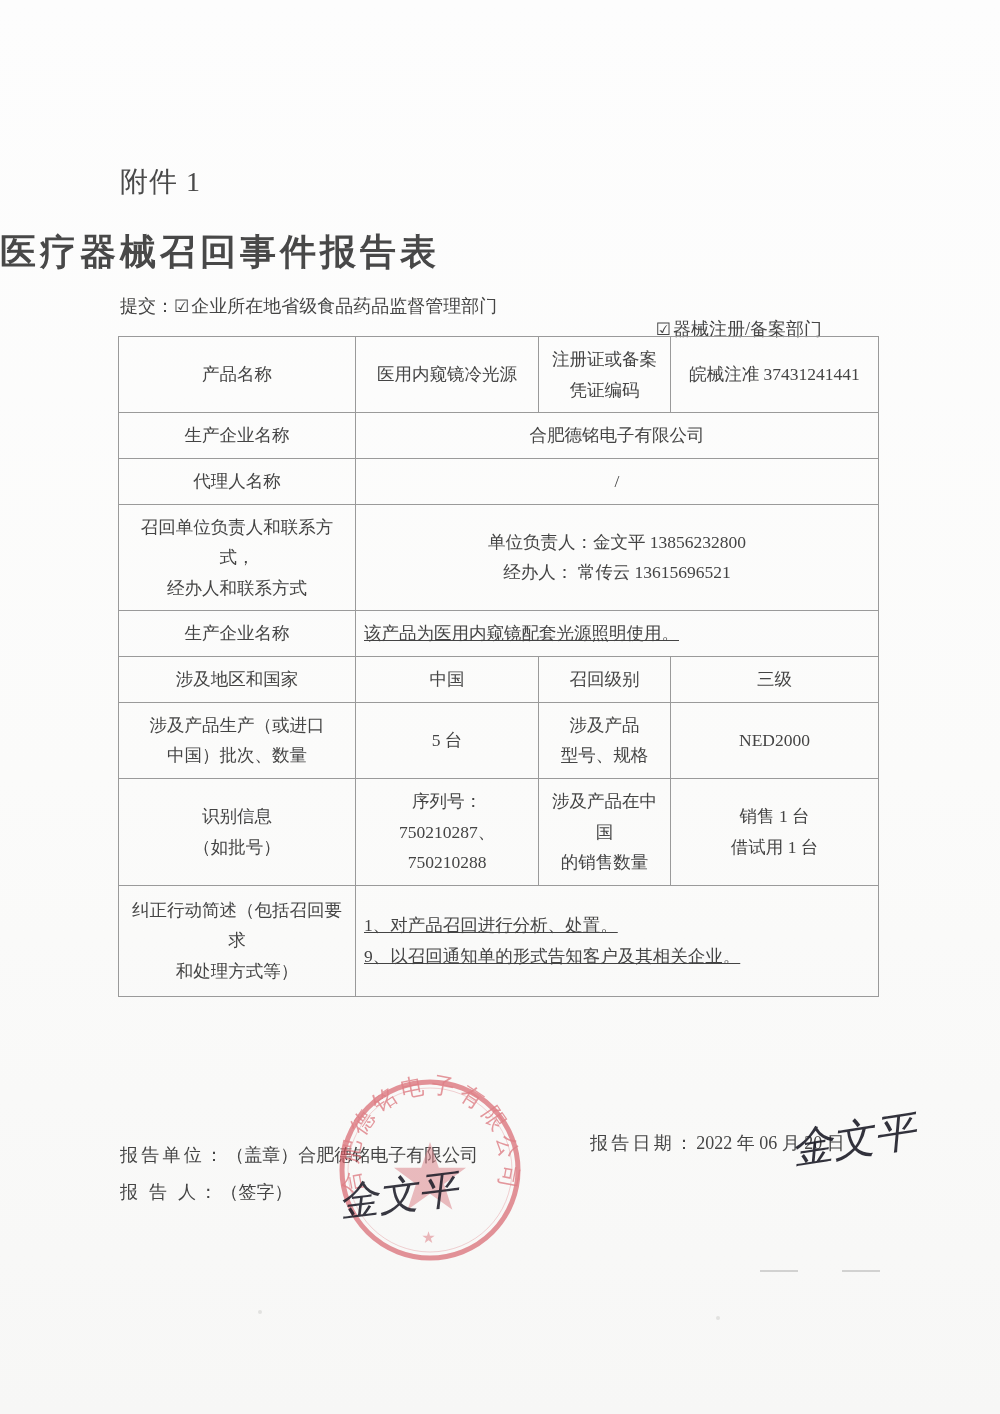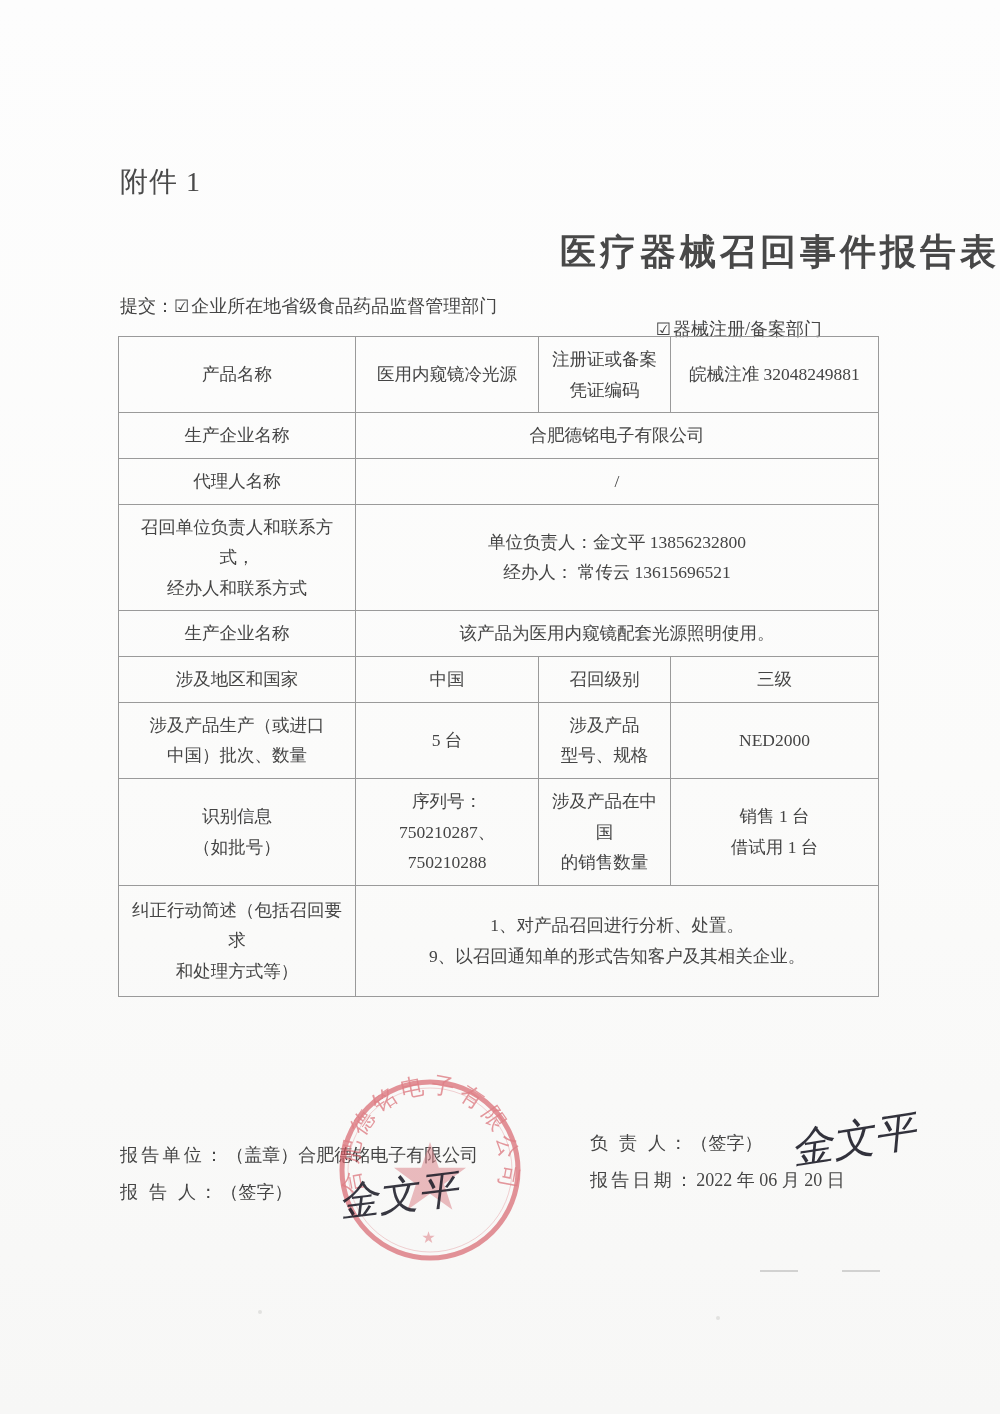--- a/index.html
+++ b/index.html
@@ -15,21 +15,21 @@
   .page{
     position:absolute;inset:0;
     background:linear-gradient(180deg,#fdfdfd 0%,#fbfbfa 55%,#f7f7f6 100%);
   }
   .attachment{
     position:absolute;left:120px;top:163px;
     font-size:28px;letter-spacing:1px;color:#4a4a4a;
   }
   .doc-title{
     position:absolute;left:0;right:0;top:228px;
-    text-align:right;
+    text-align:left;
     font-size:36px;font-weight:bold;letter-spacing:4px;
     color:#484848;
   }
   .submit-row{
     position:absolute;left:120px;right:122px;top:294px;
     height:26px;
     font-size:18px;color:#454545;
   }
   .submit-left{position:absolute;left:0;top:0;white-space:nowrap;}
   .submit-right{position:absolute;right:56px;top:0;white-space:nowrap;margin-top:23px;}
@@ -45,21 +45,21 @@
   .tbl td{
     border:1px solid #9a9a9a;
     font-size:17.5px;
     color:#444;
     padding:7px 8px;
     vertical-align:middle;
     line-height:1.75;
   }
   .lbl{text-align:center;}
   .ctr{text-align:center;}
-  .lft{text-align:center;padding-left:14px;}
+  .lft{text-align:left;padding-left:14px;text-decoration:underline;}
   .gap-line{line-height:2.6;}
   .tall{height:96px;}
 
   
   .footer{
     position:absolute;left:120px;top:1125px;
     width:760px;font-size:18px;color:#454545;
   }
   .foot-col-l{position:absolute;left:0;top:12px;width:400px;}
   .foot-col-r{position:absolute;left:470px;top:0;width:320px;}
@@ -125,21 +125,21 @@
         <col style="width:183px">
       <col style="width:132px">
         <col style="width:208px">
     </colgroup>
     <tbody>
 
       <tr>
         <td class="lbl">产品名称</td>
         <td class="ctr">医用内窥镜冷光源</td>
         <td class="ctr">注册证或备案凭证编码</td>
-        <td class="ctr">皖械注准 32048249881</td>
+        <td class="ctr">皖械注准 37431241441</td>
       </tr>
 
       <tr>
         <td class="lbl">生产企业名称</td>
         <td class="ctr" colspan="3">合肥德铭电子有限公司</td>
       </tr>
 
       <tr>
         <td class="lbl">代理人名称</td>
         <td class="ctr" colspan="3">/</td>
@@ -219,23 +219,20 @@
     <div class="foot-col-l">
       <div class="foot-line">
         <span class="sp">报告单位：</span><span>（盖章）</span><span>合肥德铭电子有限公司</span>
       </div>
       <div class="foot-line">
         <span class="sp">报 告 人：</span><span>（签字）</span>
       </div>
     </div>
     <div class="foot-col-r">
       <div class="foot-line">
-        <span class="sp">负 责 人：</span><span>（签字）</span>
-      </div>
-      <div class="foot-line">
         <span class="sp">报告日期：</span><span>2022 年 06 月 20 日</span>
       </div>
     </div>
   </div>
 
   <svg class="seal" viewBox="0 0 200 200">
     <circle cx="100" cy="100" r="88" fill="none" stroke="#d4505a" stroke-width="5" opacity=".85"></circle>
     <circle cx="100" cy="100" r="82" fill="none" stroke="#d4505a" stroke-width="1" opacity=".35"></circle>
     <path id="sealArc" d="M 30 112 A 72 72 0 1 1 170 112" fill="none"></path>
     <text font-size="23" fill="#d4505a" opacity=".8" font-family="'Liberation Serif',serif" letter-spacing="5">

